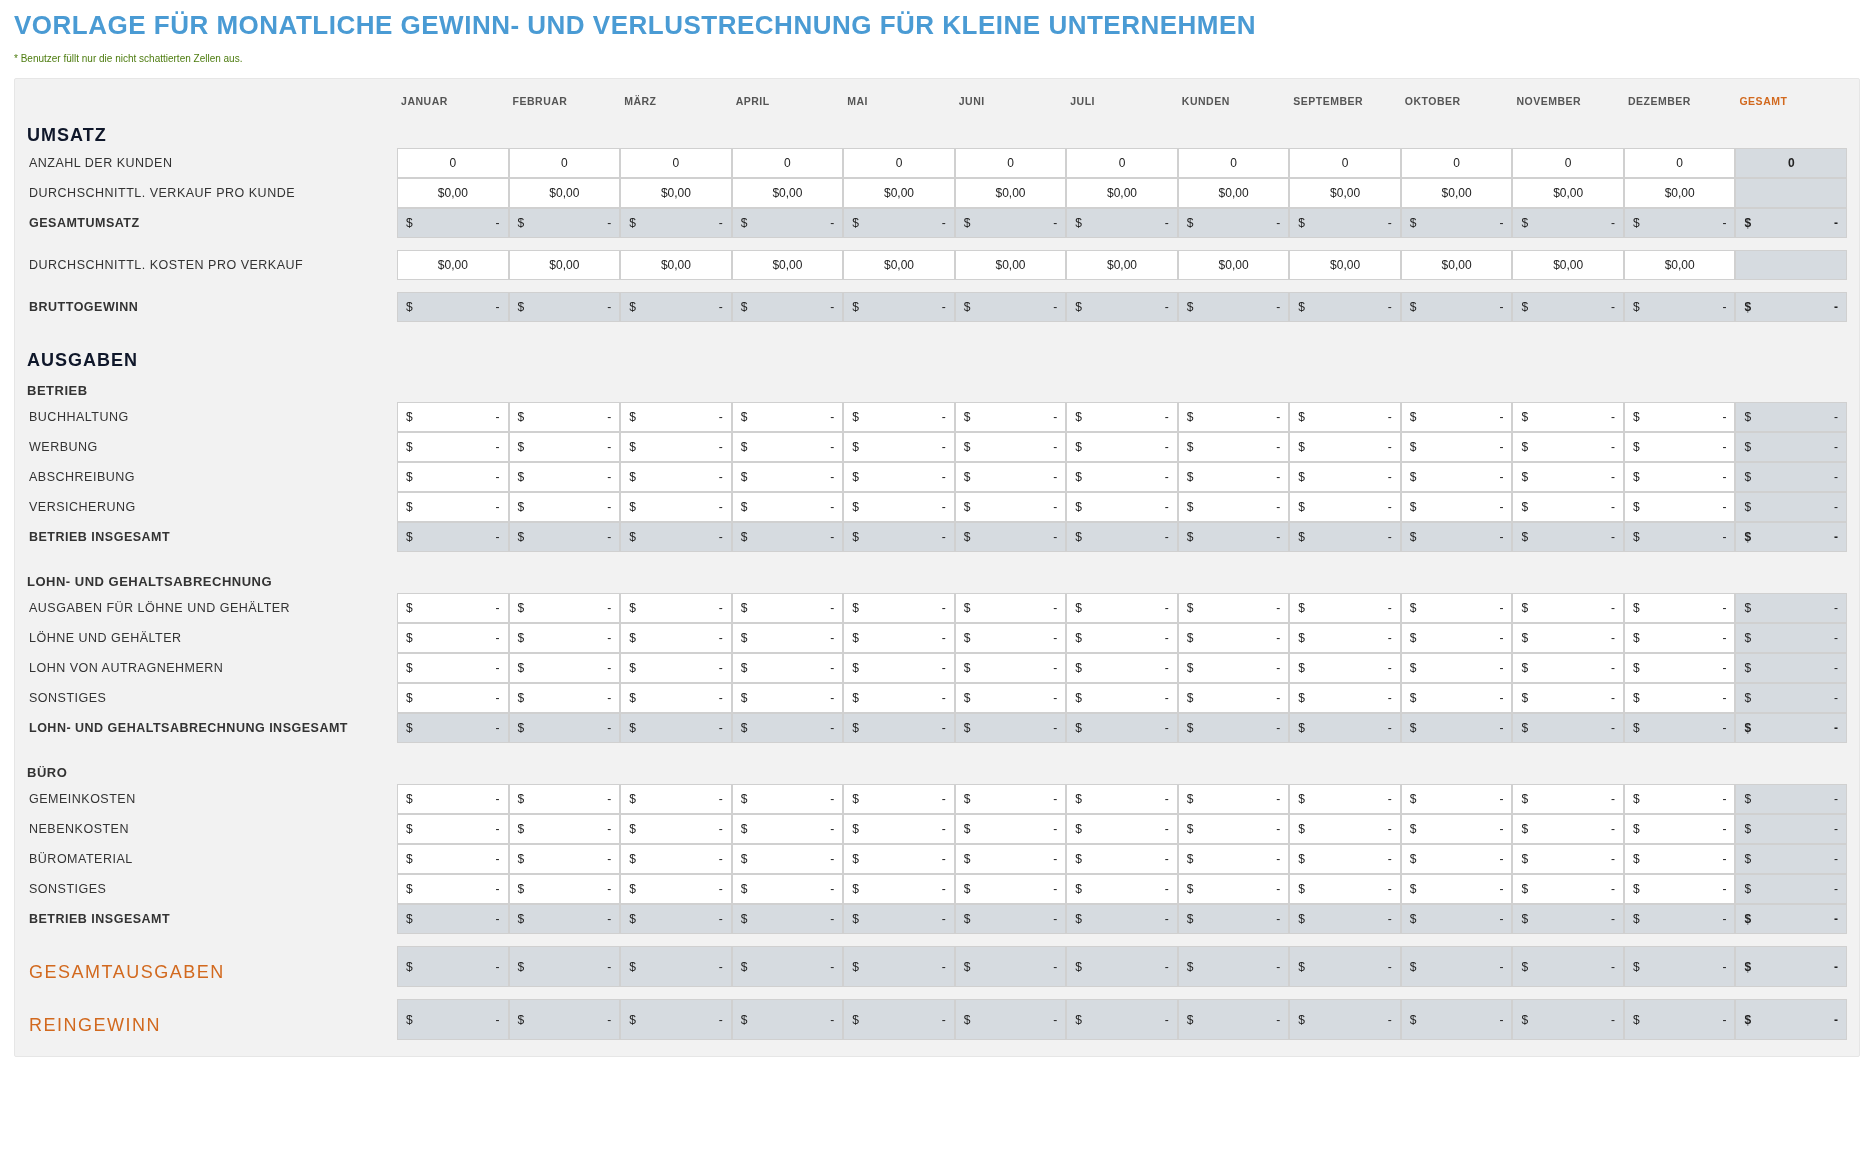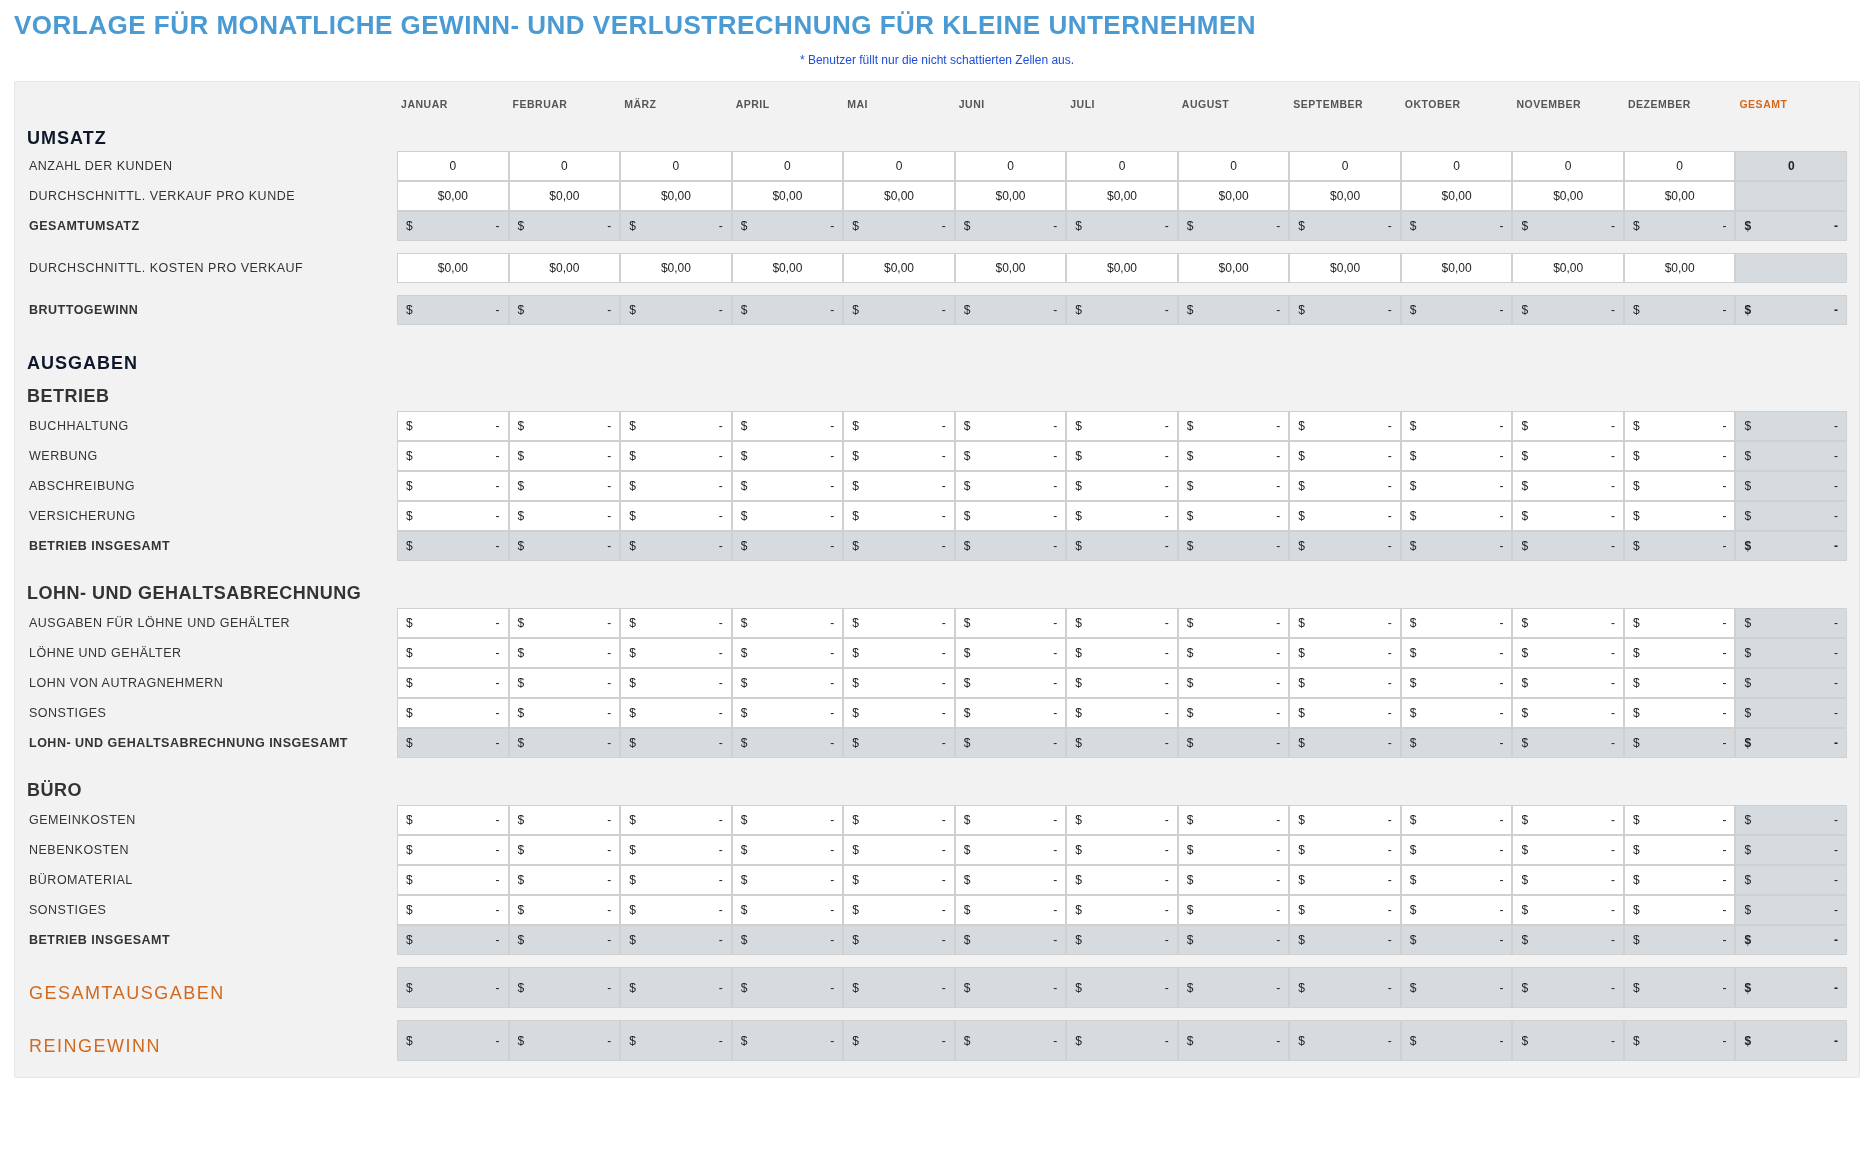--- a/index.html
+++ b/index.html
@@ -12,24 +12,23 @@
     width: 1874px;
   }
   h1.title {
     font-size: 26px;
     font-weight: 600;
     color: #4a9bd4;
     letter-spacing: 0.5px;
     margin-bottom: 12px;
   }
   .note {
-    font-size: 12px;
-    color: #1d4ed8;
+    font-size: 10px;
+    color: #4d7c0f;
     margin-bottom: 14px;
-    text-align: center;
   }
   .sheet-wrapper {
     background: #f2f2f2;
     border: 1px solid #e6e6e6;
     border-radius: 2px;
     padding: 10px 12px 16px;
     overflow-x: auto;
   }
   table {
     border-collapse: separate;
@@ -58,21 +57,21 @@
 
   td.section-title {
     font-size: 18px;
     font-weight: 700;
     color: #0f172a;
     letter-spacing: 1px;
     padding-top: 8px;
     padding-bottom: 2px;
   }
   td.subsection-title {
-    font-size: 18px;
+    font-size: 13px;
     font-weight: 700;
     letter-spacing: 0.5px;
     padding-top: 10px;
     padding-bottom: 4px;
   }
   td.row-label {
     font-size: 12.5px;
     letter-spacing: 0.5px;
     padding: 4px 4px 4px 2px;
   }
@@ -140,21 +139,21 @@
     <thead>
       <tr id="head-row">
           <th></th>
           <th class="month-head">JANUAR</th>
           <th class="month-head">FEBRUAR</th>
           <th class="month-head">MÄRZ</th>
           <th class="month-head">APRIL</th>
           <th class="month-head">MAI</th>
           <th class="month-head">JUNI</th>
           <th class="month-head">JULI</th>
-          <th class="month-head">AUGUST</th>
+          <th class="month-head">KUNDEN</th>
           <th class="month-head">SEPTEMBER</th>
           <th class="month-head">OKTOBER</th>
           <th class="month-head">NOVEMBER</th>
           <th class="month-head">DEZEMBER</th>
           <th class="month-head total">GESAMT</th>
         </tr>
     </thead>
     <tbody id="body">
         <tr>
           <td class="section-title" colspan="14">UMSATZ</td>

